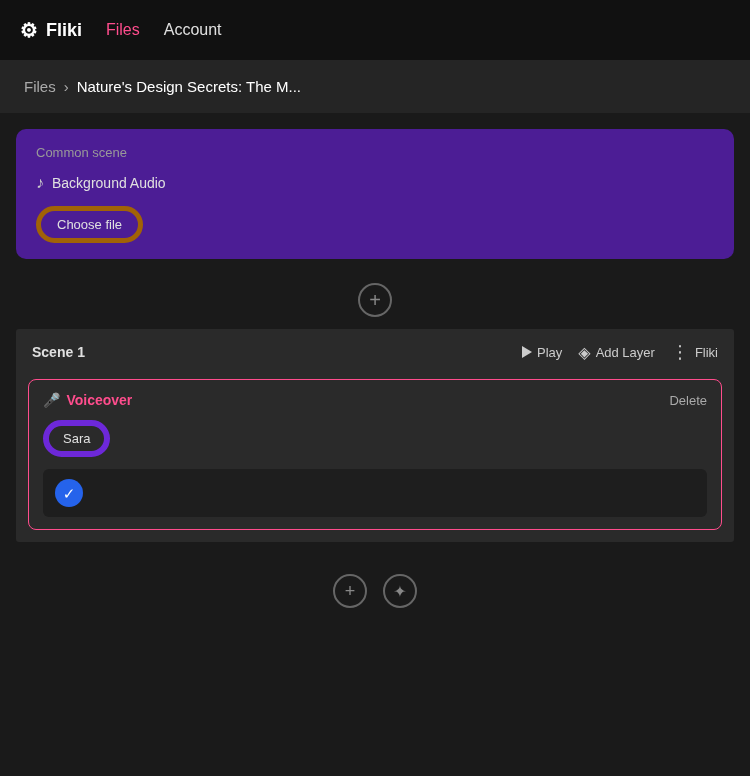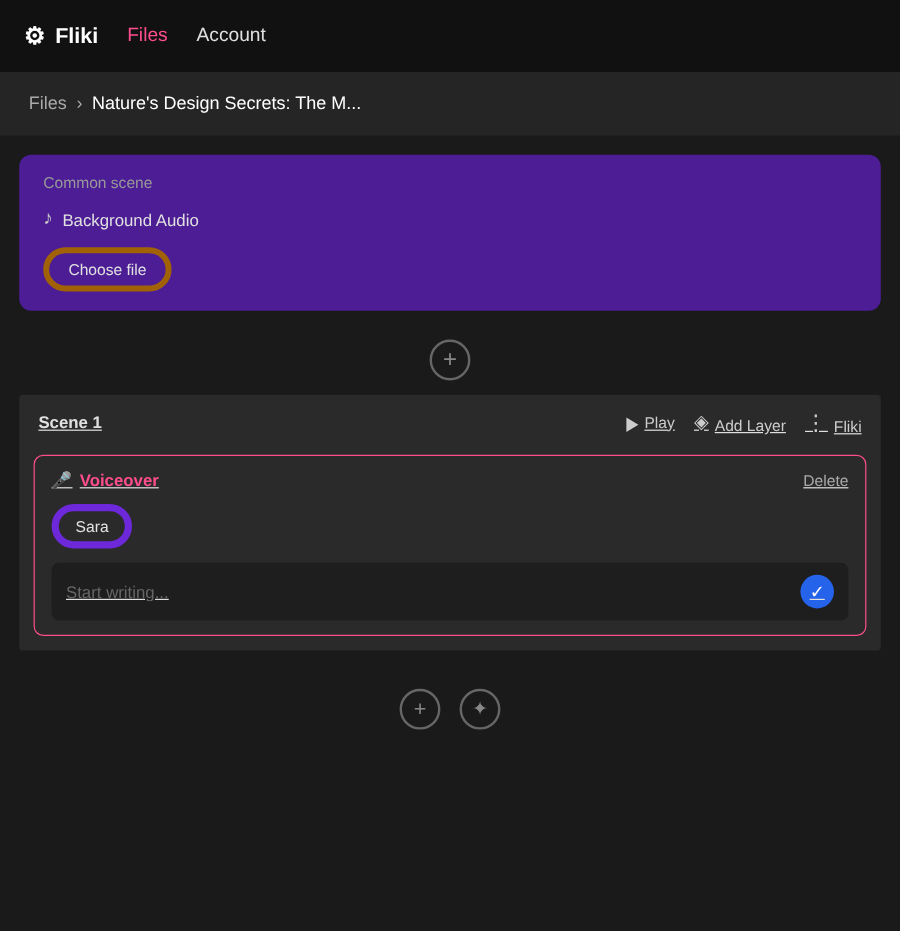--- a/index.html
+++ b/index.html
@@ -128,42 +128,41 @@
       cursor: pointer;
       line-height: 1;
     }
 
     
     .scene-card {
       background-color: #2a2a2a;
       border-radius: 3px;
       margin: 8px 16px 16px;
       overflow: hidden;
-      text-decoration: underline;
     }
 
     .scene-header {
       display: flex;
       align-items: center;
       justify-content: space-between;
       padding: 12px 16px;
     }
     .scene-title {
       color: #e0e0e0;
       font-size: 14px;
       font-weight: 600;
     }
     .scene-actions {
       display: flex;
       align-items: center;
       gap: 16px;
     }
     .scene-action-btn {
       display: flex;
-      align-items: flex-end;
+      align-items: center;
       gap: 5px;
       background: transparent;
       border: none;
       color: #ccc;
       font-size: 13px;
       cursor: pointer;
     }
     .play-triangle {
       width: 0;
       height: 0;
@@ -348,21 +347,20 @@
       <div class="voiceover-label">
         <span class="mic-icon">🎤</span>
         <span>Voiceover</span>
       </div>
       <button class="delete-btn">Delete</button>
     </div>
 
     <button class="voice-selector-btn">Sara</button>
 
     <div class="text-input-row">
-      <input class="text-input-field" type="text" placeholder="Start writing..." style="">
       <div class="check-circle">
         <span class="check-mark">✓</span>
       </div>
     </div>
   </div>
 </div>
 
 <div class="bottom-actions">
   <button class="circle-add-btn-magic">+</button>
   <button class="sparkle-btn">✦</button>

